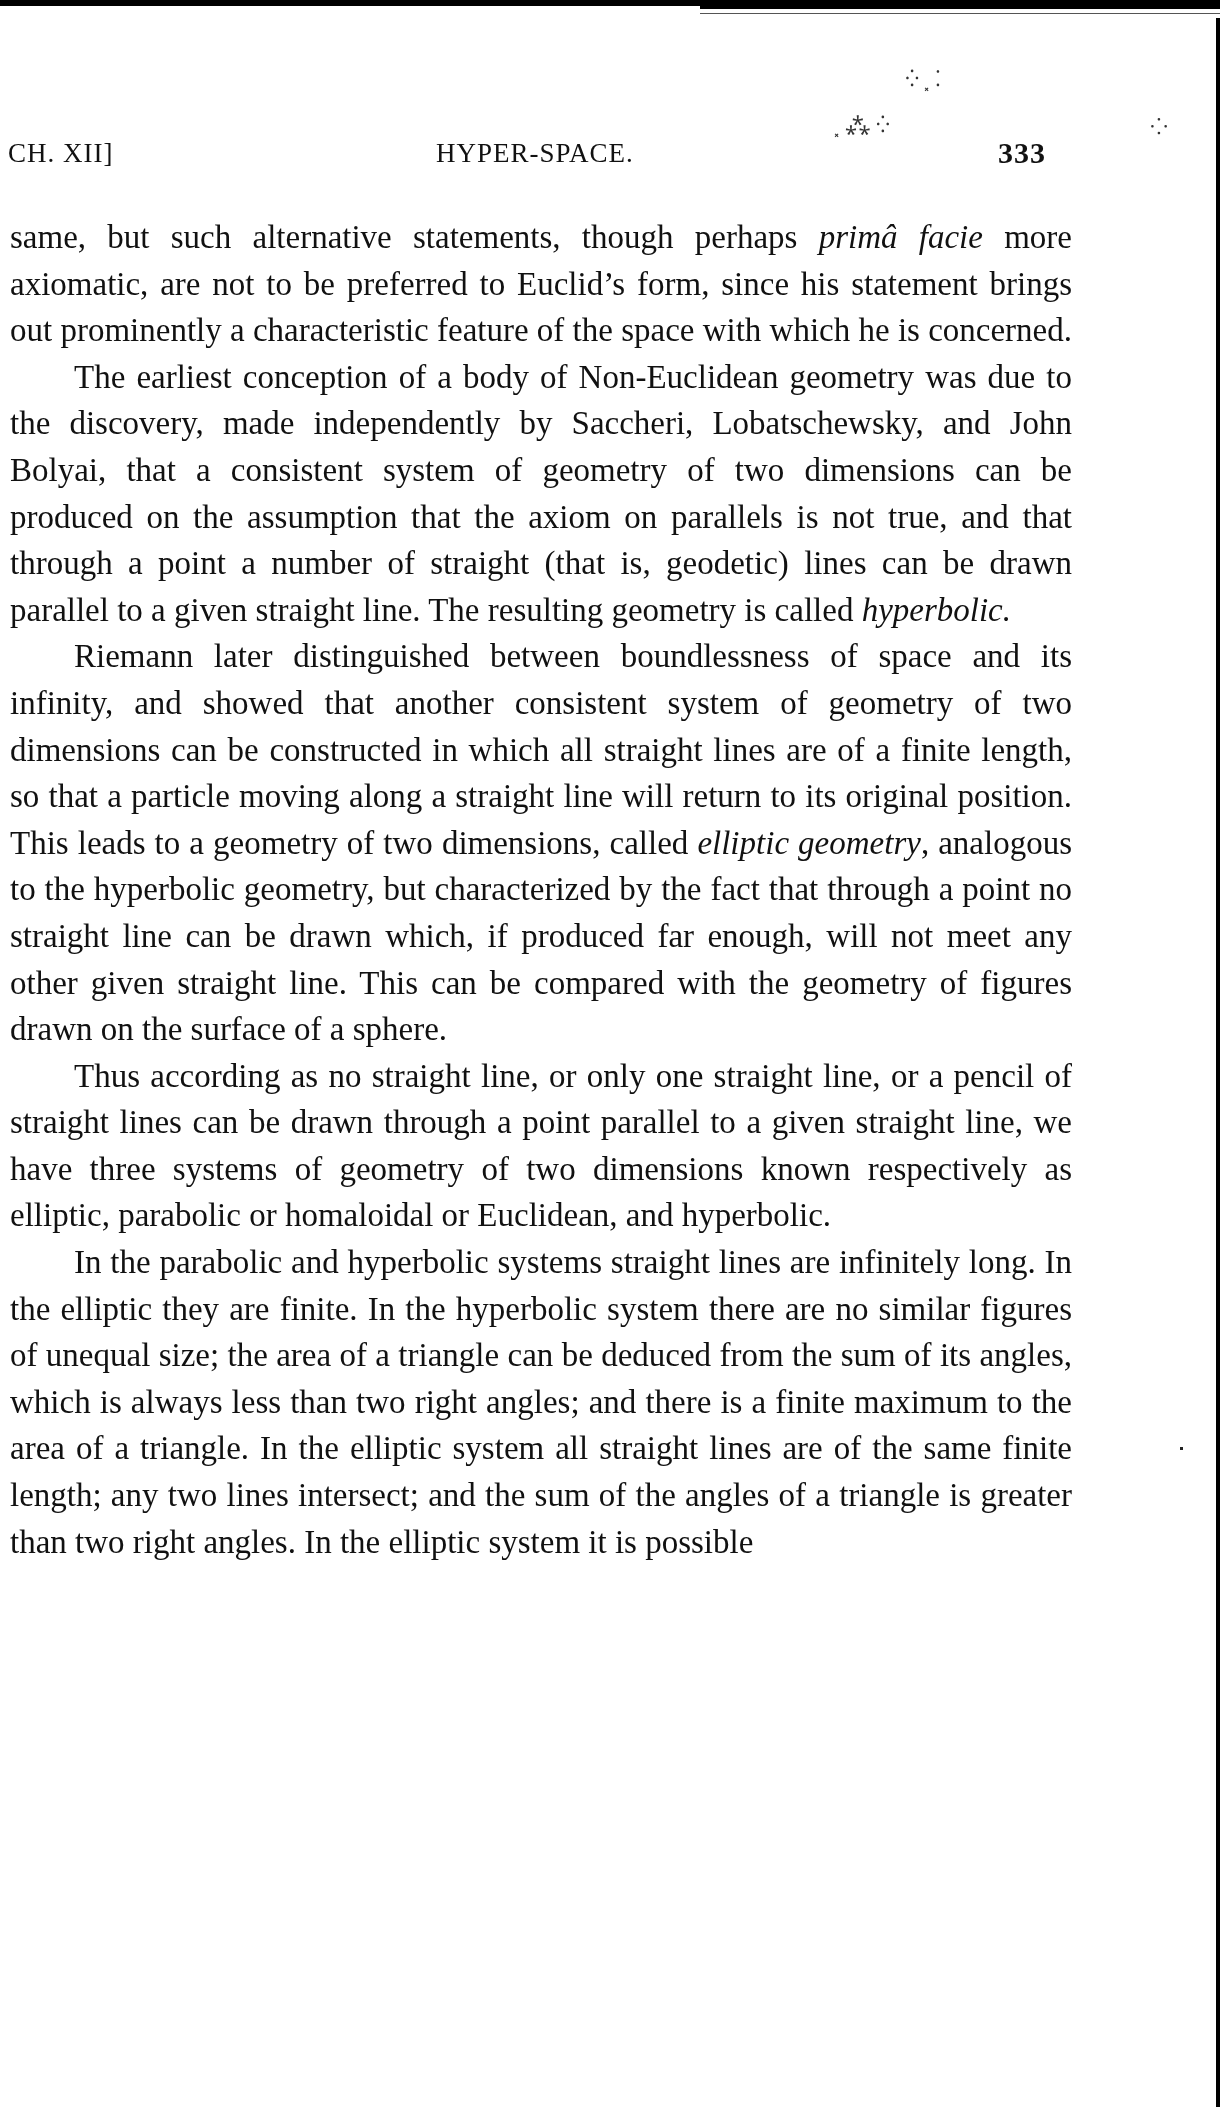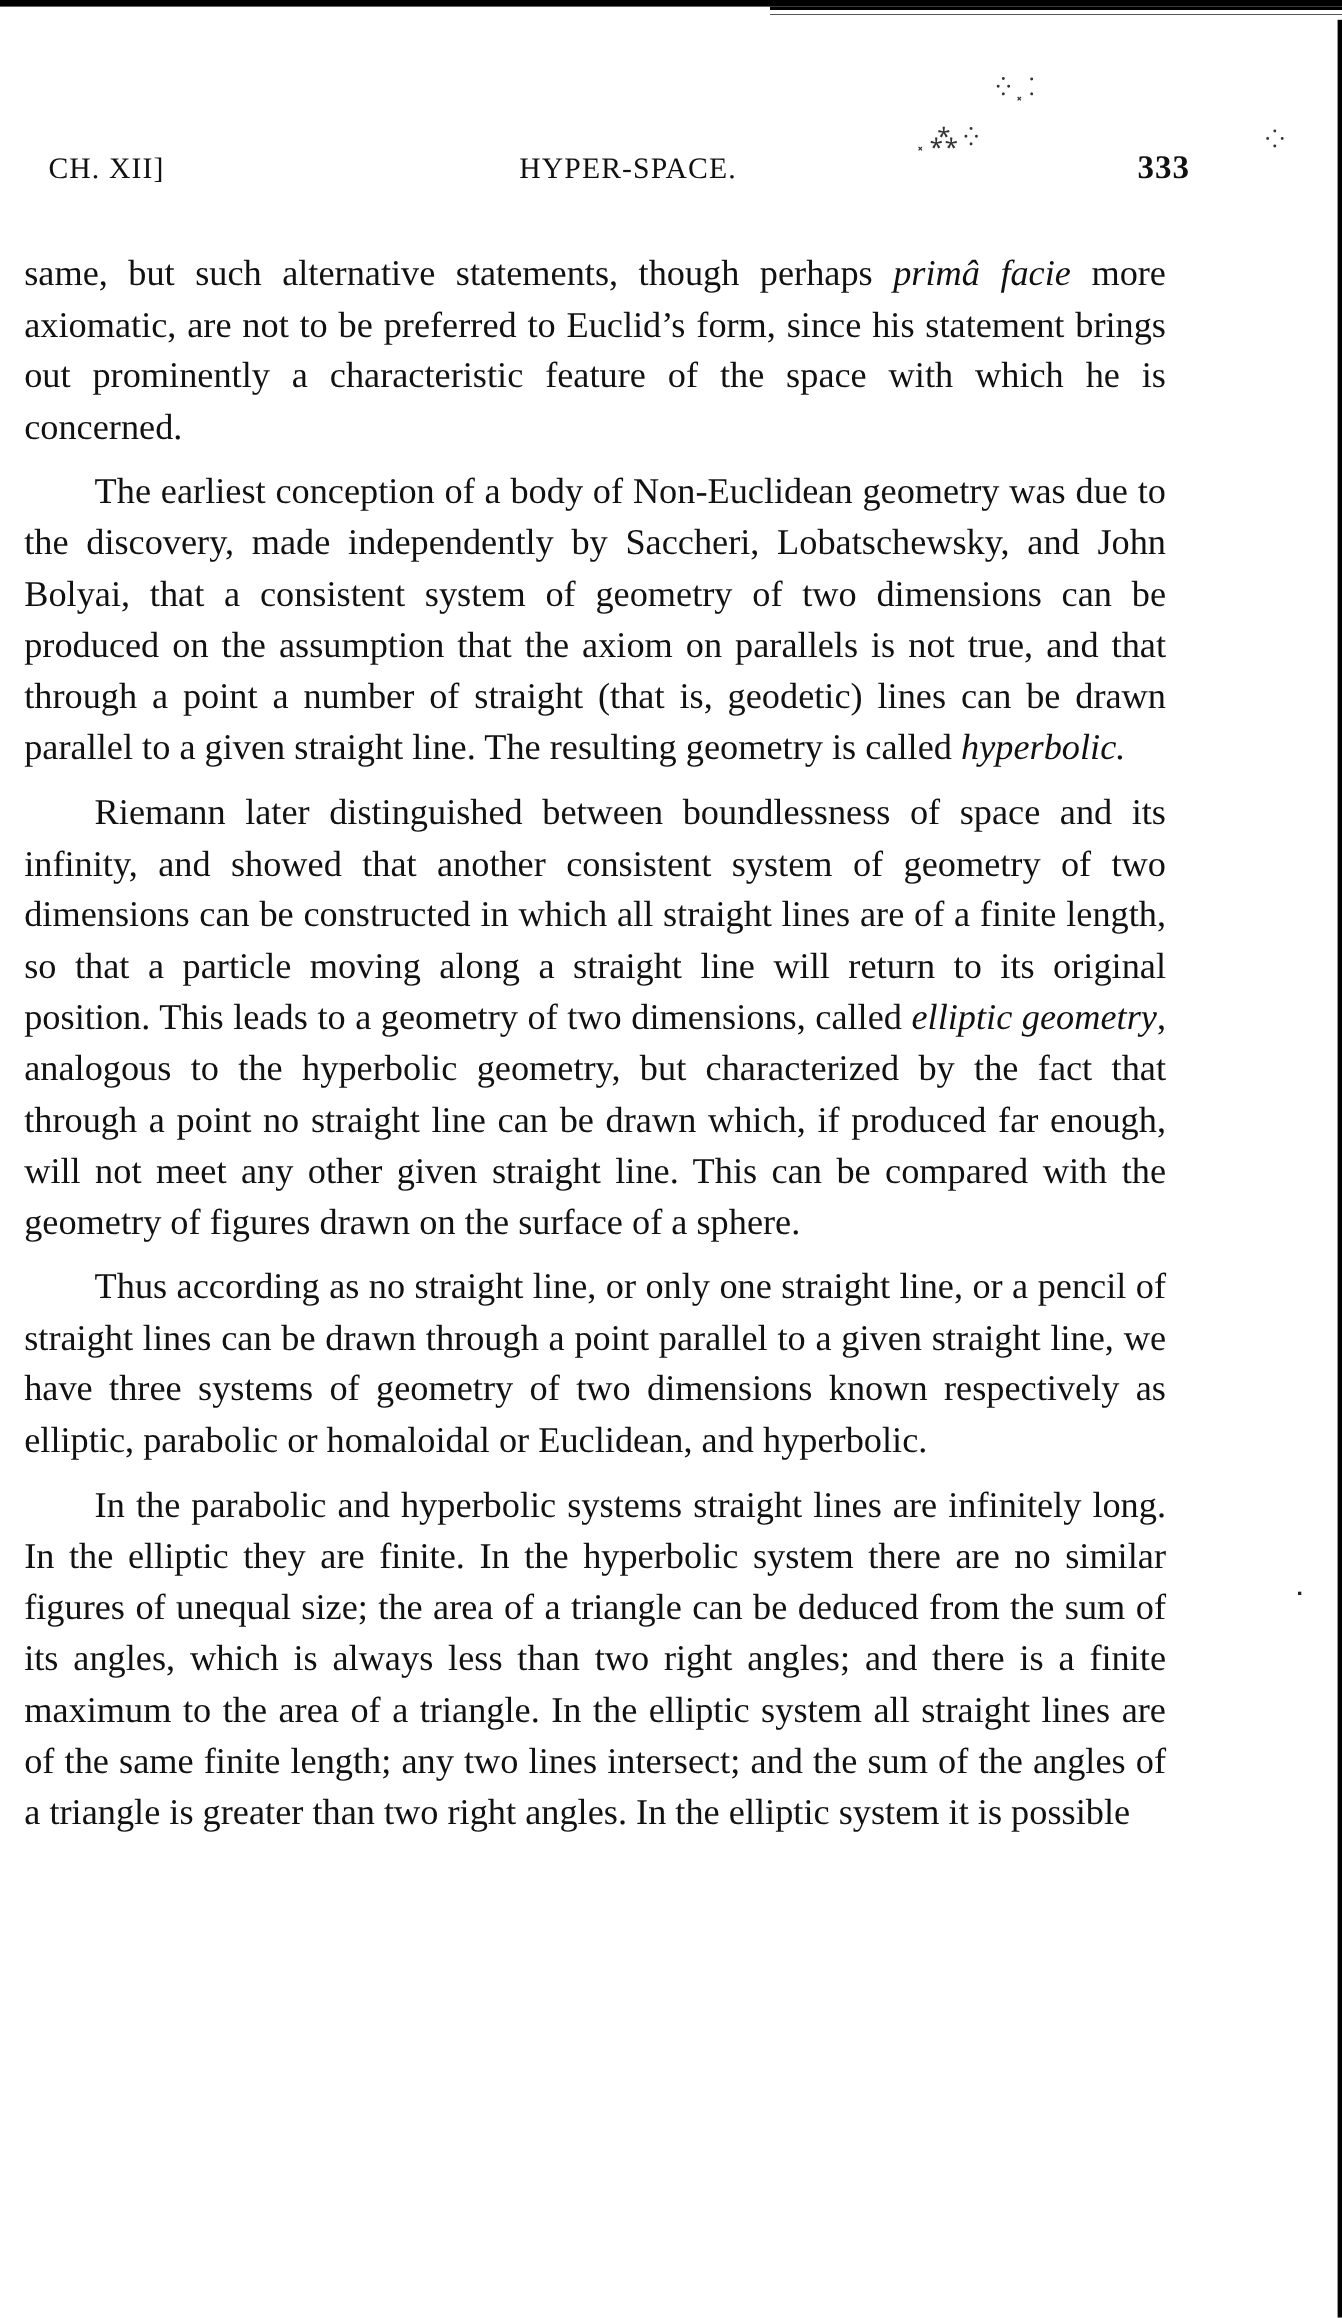--- a/index.html
+++ b/index.html
@@ -5,28 +5,28 @@
     html, body { margin: 0; padding: 0; }
     body {
       width: 1220px; height: 2107px; background: #ffffff; position: relative; overflow: hidden;
       font-family: "DejaVu Serif", "Liberation Serif", serif; color: #111;
     }
     .top-edge { position: absolute; left: 0; top: 0; width: 1220px; height: 6px; background: #000; }
     .top-edge2 { position: absolute; left: 700px; top: 6px; width: 520px; height: 12px;
       background: linear-gradient(#000 0 3px, transparent 3px 7px, #555 7px 8px, transparent 8px); }
     .right-edge { position: absolute; right: 0; top: 18px; width: 4px; height: 2089px; background: #000; }
     .header { position: absolute; top: 138px; left: 8px; width: 1160px; height: 40px;
-      font-family: "Liberation Serif", serif; font-size: 27px; letter-spacing: 1px; margin-left: 36px; }
+      font-family: "Liberation Serif", serif; font-size: 27px; letter-spacing: 1px; }
     .header .chap { position: absolute; left: 0; top: 0; }
     .header .running { position: absolute; left: 428px; top: 0; }
     .header .pagenum { position: absolute; left: 990px; top: -2px; font-size: 30px; font-weight: bold; }
     .stamp { position: absolute; font-family: "Liberation Serif", serif; color: #333; font-size: 22px; }
     .body-text { position: absolute; left: 10px; top: 214px; width: 1062px;
       font-family: "Liberation Serif", serif; font-size: 33px; line-height: 46.6px; text-align: justify; }
-    .body-text p { margin: 12px; }
+    .body-text p { margin: 0; }
     .body-text p.indent { text-indent: 64px; }
     .body-text i { font-style: italic; }
     .dot { position: absolute; left: 1180px; top: 1447px; width: 3px; height: 3px; background: #222; }
   </style>
 </head>
 <body>
 
 <div class="top-edge"></div>
 <div class="top-edge2"></div>
 <div class="right-edge"></div>

